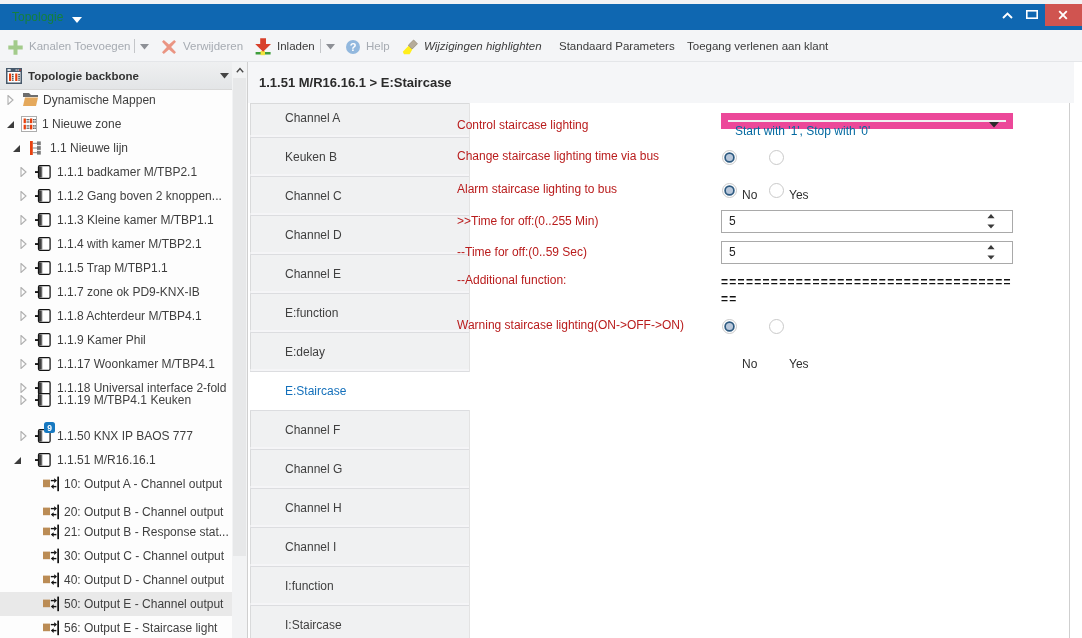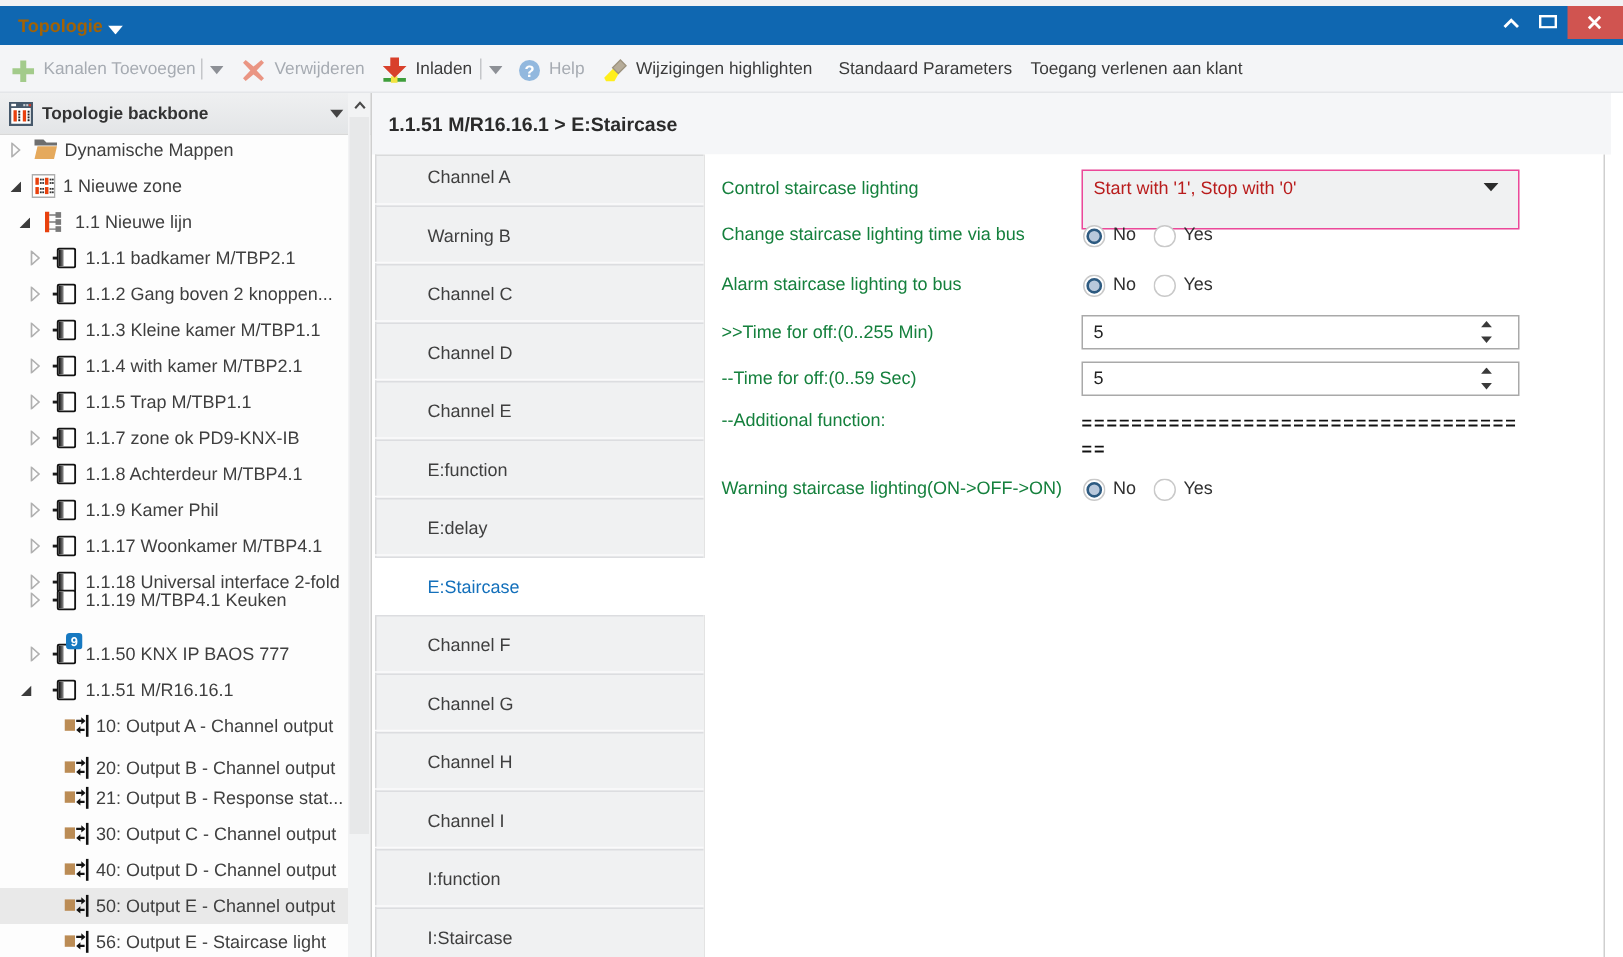--- a/index.html
+++ b/index.html
@@ -1,20 +1,20 @@
 <!DOCTYPE html>
 <html><head><meta charset="utf-8"><style>
 html,body{margin:0;padding:0;}
 body{width:1082px;height:638px;position:relative;overflow:hidden;background:#fff;
  font-family:"Liberation Sans",sans-serif;font-size:12px;color:#3f3f3f;}
 .abs{position:absolute;}
 
 #topstrip{left:0;top:0;width:1082px;height:4px;background:#f1f2f4;}
 #titlebar{left:0;top:4px;width:1082px;height:26px;background:#0f67b1;}
-#titletext{left:12px;top:4px;height:38px;line-height:26px;color:#a16207;font-weight:bold;font-size:12px;}
+#titletext{left:12px;top:4px;height:38px;line-height:26px;color:#15803d;font-weight:normal;font-size:12px;}
 #closebtn{left:1045px;top:4px;width:37px;height:22px;background:#d05450;}
 
 #toolbar{left:0;top:30px;width:1082px;height:32px;background:#f4f5f7;border-bottom:1px solid #e4e6e9;box-sizing:border-box;}
 .tbtxt{top:30px;height:32px;line-height:32px;font-size:11.5px;}
 .gray{color:#a6abb2;}
 .dark{color:#3b3b3b;}
 .sep{top:39px;width:1px;height:14px;background:#c4c6c9;}
 
 #lpheader{left:0;top:62px;width:248px;height:28px;background:linear-gradient(#eff0f1,#e3e5e7);border-bottom:1px solid #d8d8d8;box-sizing:border-box;}
 #lphtext{left:28px;top:62px;height:28px;line-height:28px;font-weight:bold;font-size:11.5px;color:#333;}
@@ -30,25 +30,25 @@
 #rheader{left:248px;top:62px;width:826px;height:41px;background:#f5f6f8;}
 #rhtext{left:259px;top:62px;height:41px;line-height:41px;font-weight:bold;font-size:13px;color:#2b2b2b;}
 
 #tabcol{left:250px;top:103px;width:219px;height:535px;background:#f0f1f2;border-left:1px solid #d9dadb;border-top:1px solid #d9dadb;box-sizing:border-box;}
 .tsep{position:absolute;left:250px;width:219px;height:1px;background:#dcdde0;box-shadow:0 -1.5px 0 #fafafb;}
 .tlbl{position:absolute;left:285px;color:#3f3f3f;}
 #tabselbg{left:249px;top:371.8px;width:222px;height:38px;background:#fff;}
 .tlblsel{position:absolute;left:285px;color:#1470bb;}
 
 #content{left:469px;top:103px;width:601px;height:535px;background:#fff;border-left:1px solid #e3e3e3;border-right:1px solid #cfcfcf;box-sizing:border-box;}
-.plabel{left:481px;color:#15803d;}
+.plabel{left:457px;color:#b91c1c;}
 .ctrl{left:721px;width:292px;box-sizing:border-box;}
-.dd{background:#f0f1f2;border:1px solid #ec4899;height:40px;line-height:22px;padding-left:7px;color:#b91c1c;}
+.dd{background:#f0f1f2;border:7px solid #ec4899;height:16px;line-height:22px;padding-left:7px;color:#0369a1;}
 .spin{background:#fff;border:1px solid #a9a9a9;height:23px;line-height:21px;padding-left:7px;color:#222;}
-.rlbl{color:#2f2f2f;}
+.rlbl{color:#2f2f2f;margin-top:39px;}
 </style></head><body>
 <div class="abs" id="topstrip"></div>
 <div class="abs" id="titlebar"></div>
 <div class="abs" id="titletext">Topologie</div>
 <svg class="abs" style="left:72px;top:17px" width="10" height="6">
     <polygon points="0,0 10,0 5,6" fill="#fff"></polygon>
   </svg>
 
 <svg class="abs" style="left:1002px;top:12px" width="11" height="7">
     <polyline points="1,6 5.5,1.5 10,6" stroke="#fff" stroke-width="1.9" fill="none"></polyline>
@@ -86,21 +86,21 @@
   </svg>
 <svg class="abs" style="left:346px;top:40px" width="14" height="14">
     <circle cx="7" cy="7" r="7" fill="#92b8de"></circle>
     <text x="7" y="11" font-size="11" font-weight="bold" fill="#fff" text-anchor="middle" font-family="Liberation Sans">?</text>
   </svg>
 <div class="abs tbtxt gray" style="left:366px;">Help</div>
 <svg class="abs" style="left:402px;top:38px" width="16" height="17">
     <polygon points="0.8,13.8 6.8,7.6 10.4,11.2 7.6,16.2 2,16.2" fill="#ffee1c"></polygon>
     <polygon points="6.4,7.2 11.6,2 15.4,5.8 10.2,11" fill="#b6ac99" stroke="#9d937f" stroke-width="0.9"></polygon>
   </svg>
-<div class="abs tbtxt dark" style="left:424px;">Wijzigingen highlighten</div>
+<div class="abs tbtxt dark" style="left:424px;font-style:italic;">Wijzigingen highlighten</div>
 <div class="abs tbtxt dark" style="left:559px;">Standaard Parameters</div>
 <div class="abs tbtxt dark" style="left:687px;">Toegang verlenen aan klant</div>
 
 <div class="abs" id="lpheader"></div>
 <svg class="abs" style="left:6px;top:68px" width="16" height="16">
     <rect x="0.5" y="0.5" width="15" height="15" fill="#47596b" stroke="#47596b"></rect>
     <rect x="1.5" y="1.2" width="3.2" height="1.6" fill="#fff"></rect>
     <rect x="9.5" y="1.4" width="1.4" height="1.4" fill="#c7cdd3"></rect>
     <rect x="11.5" y="1.4" width="1.4" height="1.4" fill="#c7cdd3"></rect>
     <rect x="13.2" y="1.4" width="1.5" height="1.5" fill="#d33a27"></rect>
@@ -603,21 +603,21 @@
 <div class="tsep" style="top:331.8px"></div>
 <div class="tsep" style="top:370.8px"></div>
 <div class="tsep" style="top:409.8px"></div>
 <div class="tsep" style="top:448.8px"></div>
 <div class="tsep" style="top:487.8px"></div>
 <div class="tsep" style="top:526.8px"></div>
 <div class="tsep" style="top:565.8px"></div>
 <div class="tsep" style="top:604.8px"></div>
 <div class="abs" id="tabselbg"></div>
 <div class="tlbl" style="top:111.3px">Channel A</div>
-<div class="tlbl" style="top:150.1px">Warning B</div>
+<div class="tlbl" style="top:150.1px">Keuken B</div>
 <div class="tlbl" style="top:189.1px">Channel C</div>
 <div class="tlbl" style="top:228.1px">Channel D</div>
 <div class="tlbl" style="top:267.1px">Channel E</div>
 <div class="tlbl" style="top:306.1px">E:function</div>
 <div class="tlbl" style="top:345.1px">E:delay</div>
 <div class="tlblsel" style="top:384.1px">E:Staircase</div>
 <div class="tlbl" style="top:423.1px">Channel F</div>
 <div class="tlbl" style="top:462.1px">Channel G</div>
 <div class="tlbl" style="top:501.1px">Channel H</div>
 <div class="tlbl" style="top:540.1px">Channel I</div>

